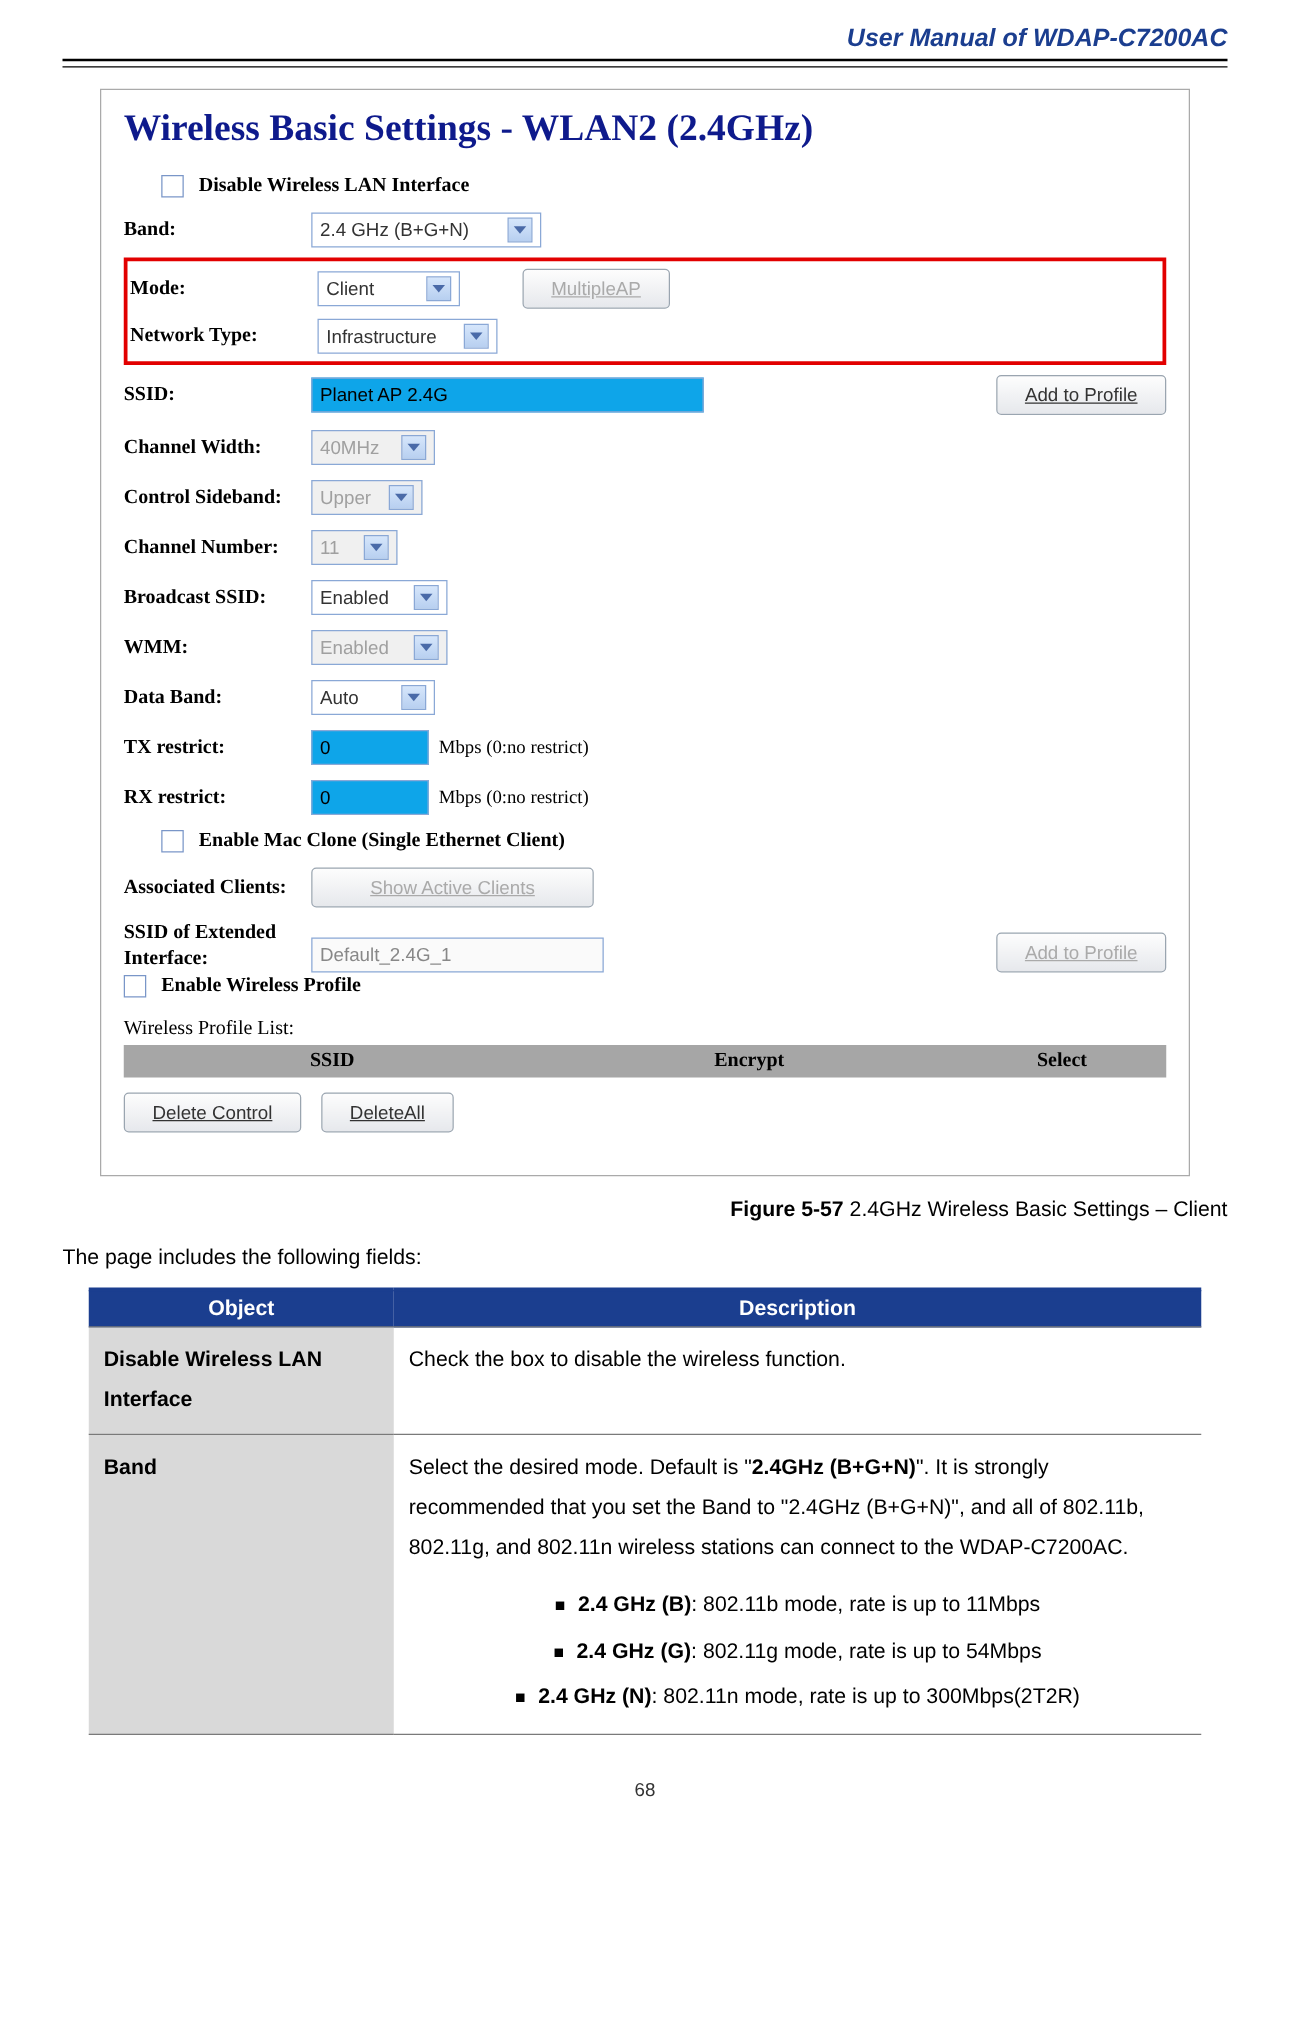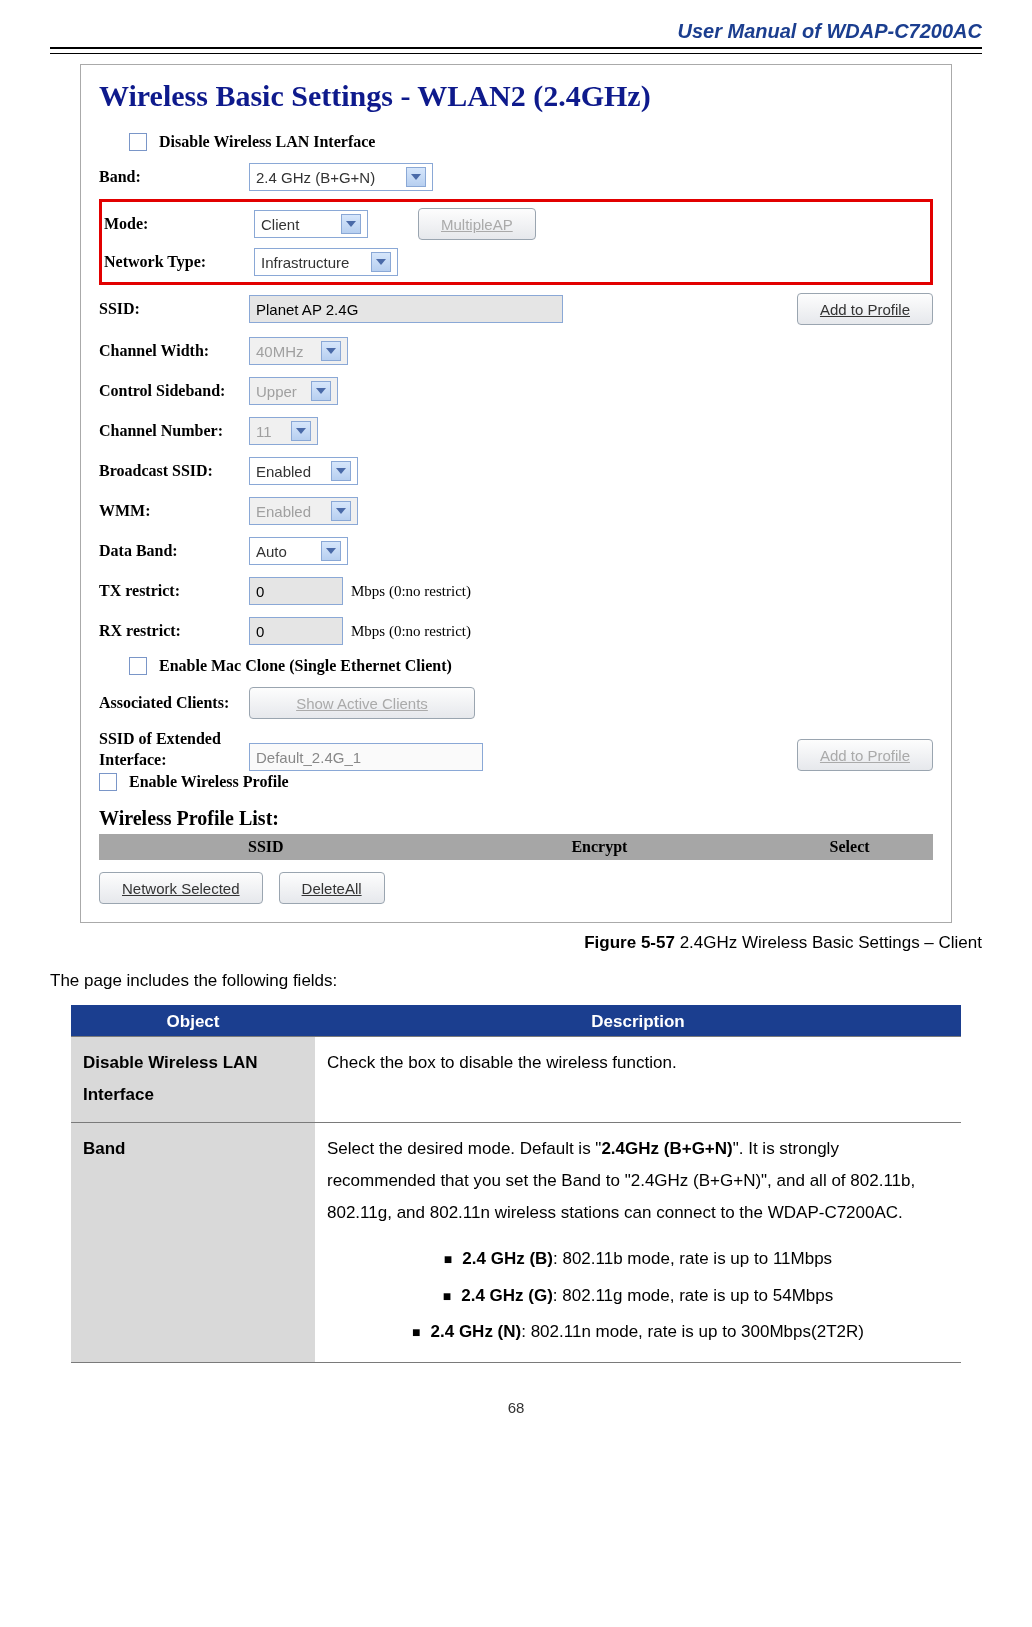--- a/index.html
+++ b/index.html
@@ -25,22 +25,22 @@
   }
   .header-rule {
     border: none;
     border-top: 2px solid #000;
     border-bottom: 1px solid #000;
     height: 4px;
     margin: 0 0 10px 0;
   }
   .screenshot-box {
     border: 1px solid #aaa;
-    margin: 3px 30px;
-    padding: 10px 18px 18px 18px;
+    margin: 17px 30px;
+    padding: 10px 18px 34px 18px;
     font-family: "Times New Roman", serif;
   }
   .ss-title {
     color: #0e1a8c;
     font-size: 30px;
     font-weight: bold;
     margin: 4px 0 14px 0;
   }
   .form-row {
     display: flex;
@@ -92,21 +92,21 @@
     content: "";
     position: absolute;
     left: 4px; top: 6px;
     border-left: 5px solid transparent;
     border-right: 5px solid transparent;
     border-top: 6px solid #4a6aa8;
   }
   .textinput {
     height: 26px;
     border: 1px solid #8aa8d6;
-    background: #e5e5e5;
+    background: #0ea5e9;
     padding: 0 6px;
     font-family: Arial, sans-serif;
     font-size: 15px;
     display: inline-flex;
     align-items: center;
   }
   .textinput.disabled { color: #888; background:#fafafa; }
   .btn {
     display: inline-flex;
     align-items: center;
@@ -137,21 +137,21 @@
     background: #a6a6a6;
     color: #000;
     font-weight: bold;
     font-family: "Times New Roman", serif;
     font-size: 16px;
     height: 26px;
     align-items: center;
     margin-top: 4px;
   }
   .profile-table-header > div { text-align: center; }
-  .profile-list-label { font-weight: bold; font-size:20px; margin-top:10px; }
+  .profile-list-label { font-weight: normal; font-size:16px; margin-top:10px; }
   .btn-row { margin-top: 12px; display:flex; gap:16px; }
 
   .figure-caption {
     text-align: right;
     font-family: Arial, sans-serif;
     font-size: 17px;
     margin: 10px 0 18px 0;
   }
   .body-text {
     font-family: Arial, sans-serif;
@@ -320,21 +320,21 @@
 
     <div class="profile-list-label">Wireless Profile List:</div>
 
     <div class="profile-table-header">
       <div style="flex:2">SSID</div>
       <div style="flex:2">Encrypt</div>
       <div style="flex:1">Select</div>
     </div>
 
     <div class="btn-row">
-      <span class="btn">Network Selected</span>
+      <span class="btn">Delete Control</span>
       <span class="btn">DeleteAll</span>
     </div>
   </div>
 
   <div class="figure-caption">
     <b>Figure 5-57</b><span> 2.4GHz Wireless Basic Settings – Client</span>
   </div>
 
   <div class="body-text">The page includes the following fields:</div>
 

